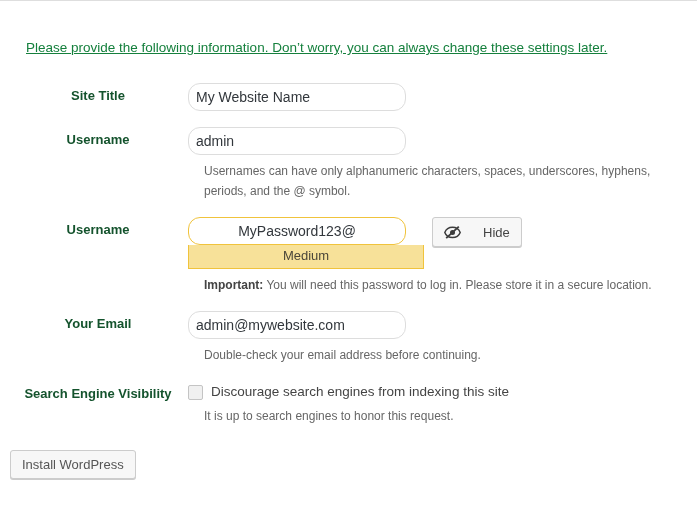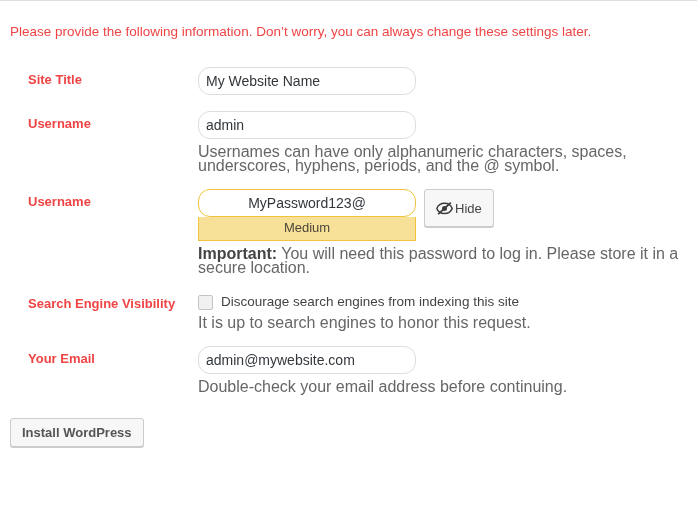--- a/index.html
+++ b/index.html
@@ -33,43 +33,44 @@
   }
   .title-rule {
     height: 1px;
     background: #dedede;
     width: 697px;
     margin: 0;
   }
 
   
   .intro {
-    margin: 0;
+    margin: 16px;
     padding: 22px 0 0 10px;
     font-size: 13.5px;
     line-height: 18px;
-    color: #ef4444;
+    color: #15803d;
+    text-decoration: underline;
   }
 
   
   .form-table {
     width: 697px;
     border-collapse: collapse;
     margin-top: 18px;
     table-layout: fixed;
   }
   .form-table th {
     width: 160px;
-    text-align: left;
+    text-align: center;
     vertical-align: top;
-    padding: 12px 10px 12px 28px;
+    padding: 12px 10px 12px 18px;
     font-size: 13px;
     font-weight: bold;
     line-height: 17px;
-    color: #ef4444;
+    color: #14532d;
   }
   .form-table td {
     vertical-align: top;
     padding: 8px 10px 8px 0;
   }
 
   
   .text-input {
     box-sizing: border-box;
     width: 218px;
@@ -92,60 +93,60 @@
     display: inline-block;
   }
   .text-input.password-input {
     border: 1px solid #f0c33c;
     border-bottom-color: #f0c33c;
     display: block;
     text-align: center;
   }
   .strength-bar {
     box-sizing: border-box;
-    width: 218px;
+    width: 236px;
     height: 24px;
     line-height: 22px;
     text-align: center;
     font-size: 13px;
     color: #4b4639;
     background: #f7e199;
     border: 1px solid #f0c33c;
     border-top: none;
   }
 
   
   .hide-button {
     display: inline-flex;
     align-items: center;
-    gap: 2px;
-    height: 38px;
+    gap: 22px;
+    height: 30px;
     margin-left: 8px;
     padding: 0 11px;
     font-family: "Liberation Sans", sans-serif;
     font-size: 13px;
     color: #444444;
     background: #f7f7f7;
     border: 1px solid #cccccc;
     border-radius: 3px;
     cursor: pointer;
     box-shadow: 0 1px 0 #cccccc;
   }
   .hide-button .eye-off-icon {
     display: inline-block;
     width: 17px;
     height: 15px;
     line-height: 0;
   }
 
   
   .description {
-    margin: 6px 0 0 0;
-    font-size: 16px;
-    line-height: 14px;
+    margin: 6px 0 0 16px;
+    font-size: 12px;
+    line-height: 20px;
     color: #666666;
     max-width: 495px;
   }
   .description.wide {
     max-width: 500px;
   }
   .description b {
     color: #444444;
   }
 
@@ -184,21 +185,20 @@
     font-size: 13px;
     line-height: 26px;
     height: 29px;
     padding: 0 11px;
     color: #555555;
     background: #f7f7f7;
     border: 1px solid #cccccc;
     border-radius: 3px;
     box-shadow: 0 1px 0 #cccccc;
     cursor: pointer;
-    font-weight: bold;
   }
 </style>
 </head>
 <body>
 
 <div class="page">
 
   <div class="title-rule"></div>
 
   <p class="intro">Please provide the following information. Don’t worry, you can always change these settings later.</p>
@@ -240,38 +240,38 @@
               <span>Hide</span>
             </button>
           </div>
           <p class="description">
             <b>Important:</b><span> You will need this password to log in. Please store it in a secure location.</span>
           </p>
         </td>
       </tr>
 
       <tr>
+        <th>Your Email</th>
+        <td>
+          <input class="text-input" type="text" value="admin@mywebsite.com" style="">
+          <p class="description">Double-check your email address before continuing.</p>
+        </td>
+      </tr>
+
+      <tr>
         <th>Search Engine Visibility</th>
         <td>
           <label class="check-row">
             <input class="wp-checkbox" type="checkbox" style="">
             <span class="check-label">Discourage search engines from indexing this site</span>
           </label>
           <p class="description">It is up to search engines to honor this request.</p>
         </td>
       </tr>
 
-      <tr>
-        <th>Your Email</th>
-        <td>
-          <input class="text-input" type="text" value="admin@mywebsite.com" style="">
-          <p class="description">Double-check your email address before continuing.</p>
-        </td>
-      </tr>
-
     </tbody>
   </table>
 
   <div class="submit-row">
     <button class="install-button" type="button">Install WordPress</button>
   </div>
 
 </div>
 
 </body></html>

